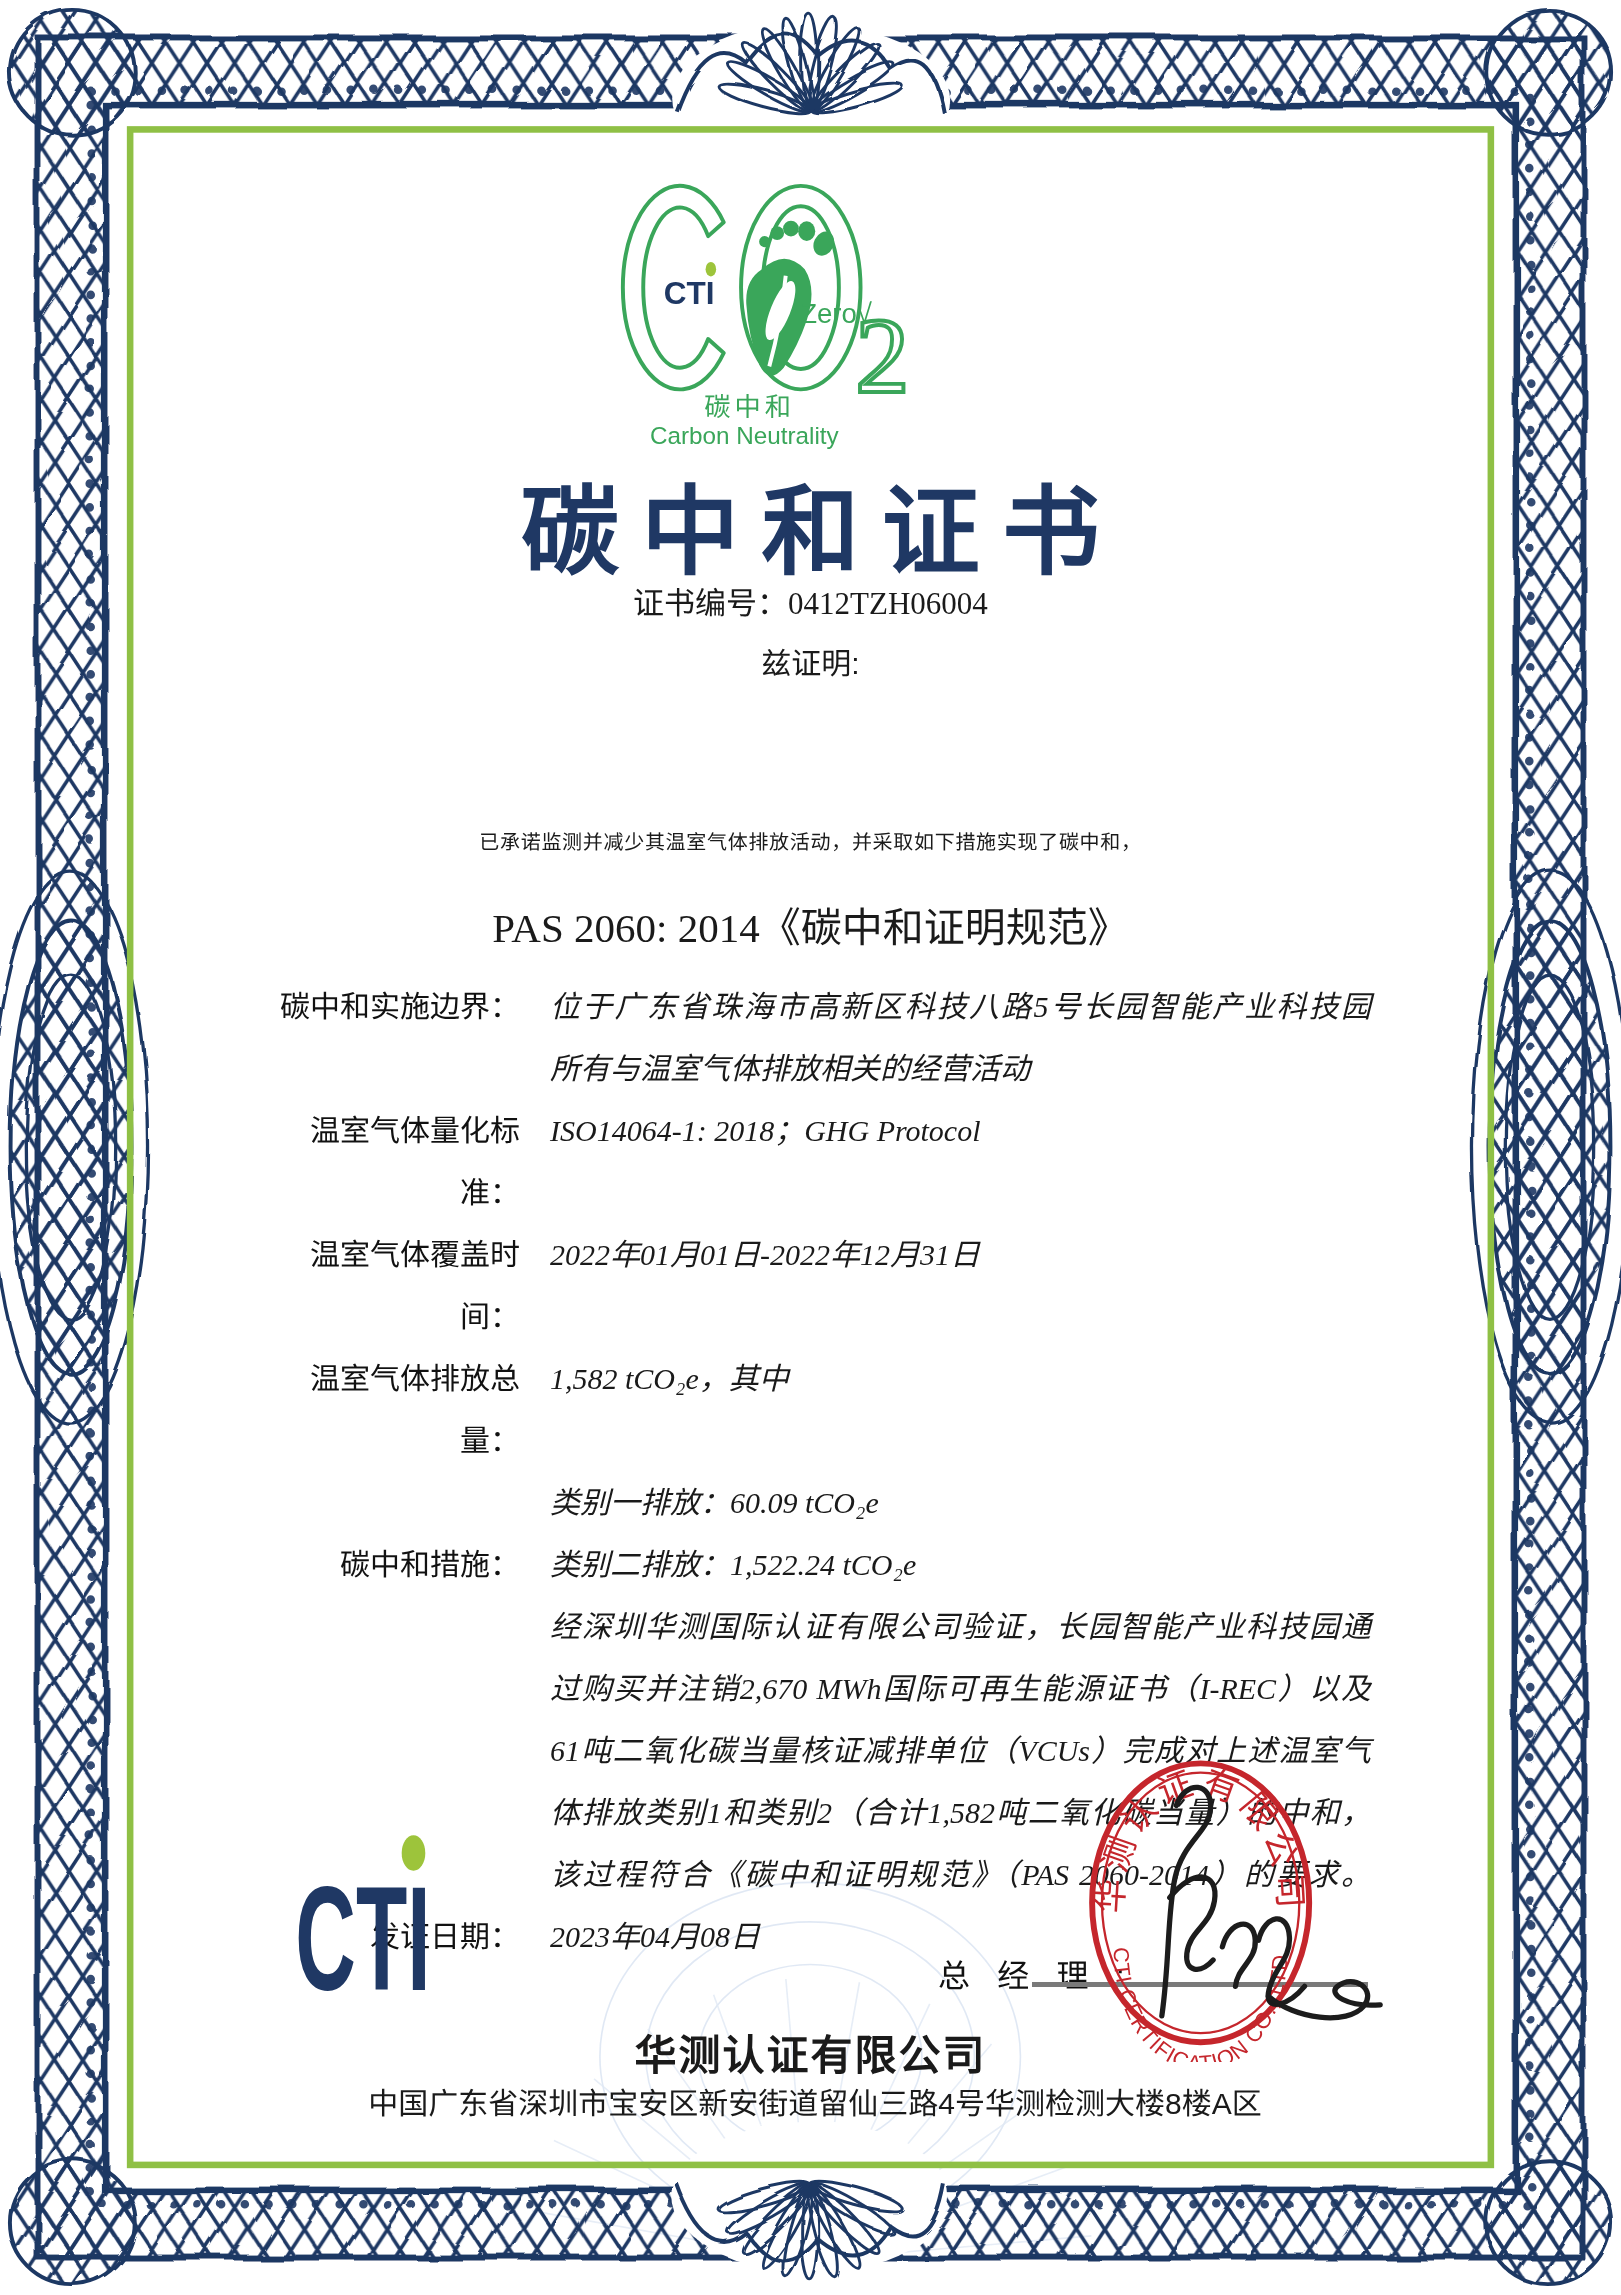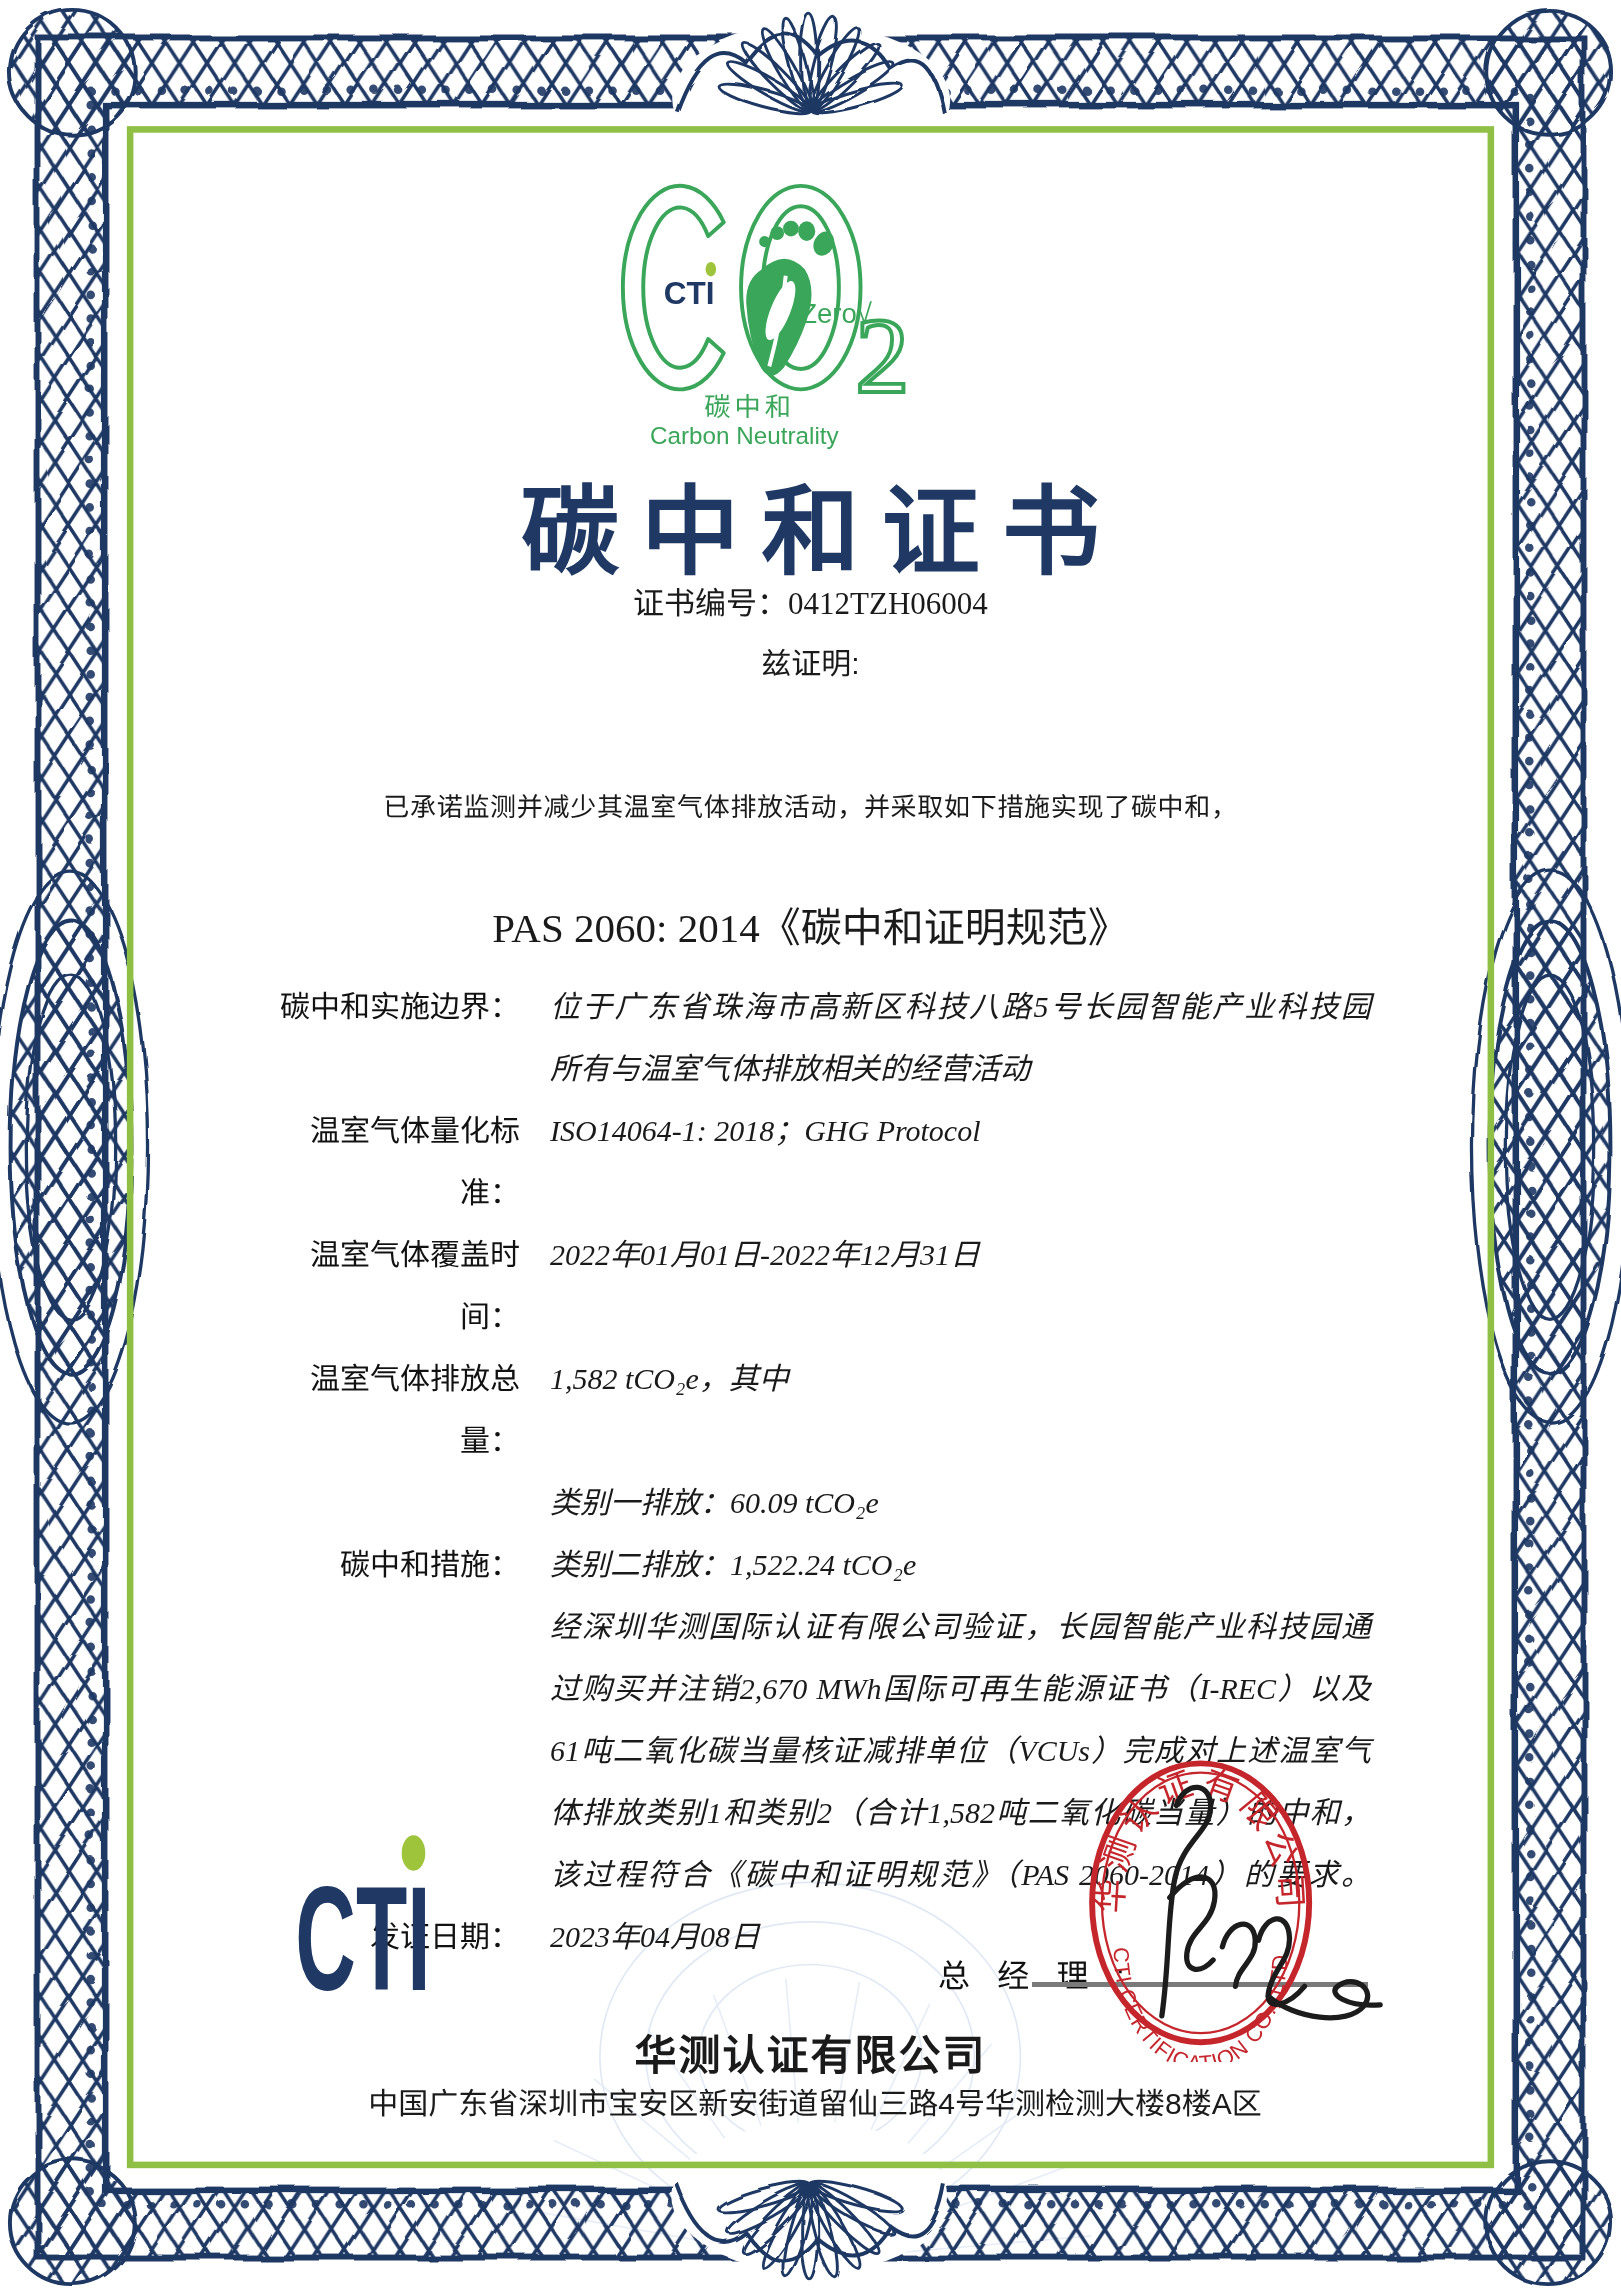--- a/index.html
+++ b/index.html
@@ -13,21 +13,21 @@
     font-family:"Liberation Sans", sans-serif; color:var(--ink);border-radius:17px;
   }
   .layer{position:absolute;left:0;top:0;width:1621px;height:2295px;}
   .abs{position:absolute;}
   .ctr{left:0;right:0;text-align:center;}
   
   .title{top:452px;font-size:98px;font-weight:700;color:var(--navy);letter-spacing:22.3px;padding-left:22.3px;}
   .certno{top:578px;font-size:31px;color:var(--ink);font-family:"Liberation Serif", serif;}
   .attest{top:639px;font-size:30px;}
   .company{top:678px;font-size:61px;font-weight:700;letter-spacing:4px;}
-  .commit{top:786px;font-size:26px;letter-spacing:0.7px;}
+  .commit{top:826px;font-size:20px;letter-spacing:0.7px;}
   .meets{top:842px;font-size:30px;}
   .standard{top:894px;font-size:41px;font-family:"Liberation Serif", serif;}
   .fields{top:976px;left:276px;width:1096px;font-size:30px;font-family:"Liberation Serif", serif;}
   .row{display:flex;align-items:flex-start;}
   .row .lab{width:244px;text-align:right;line-height:62px;color:#111;}
   .row .val{margin-left:30px;width:821px;font-style:italic;}
   .fl{line-height:62px;white-space:nowrap;}
   .flw{line-height:62px;}
   .just{text-align:justify;text-align-last:justify;white-space:normal;}
   .gm{left:938px;top:1950px;font-size:32px;letter-spacing:9.2px;color:#111;}

